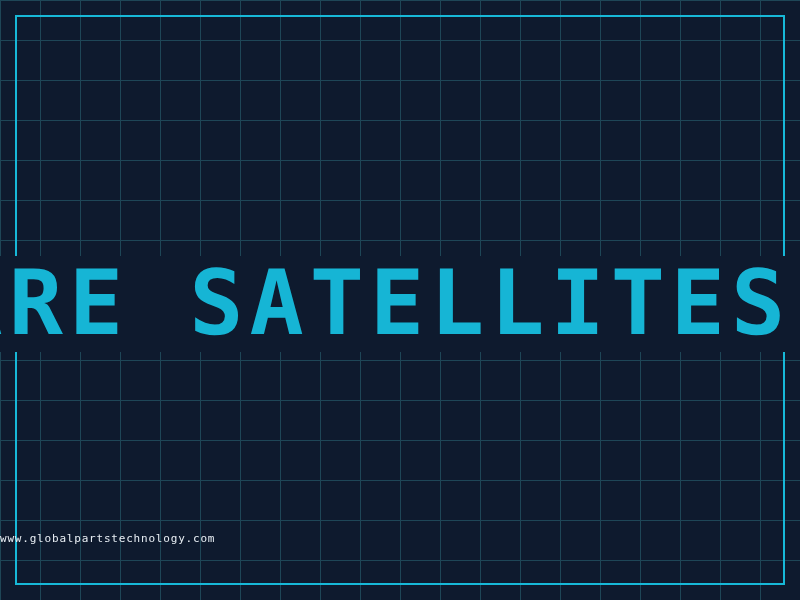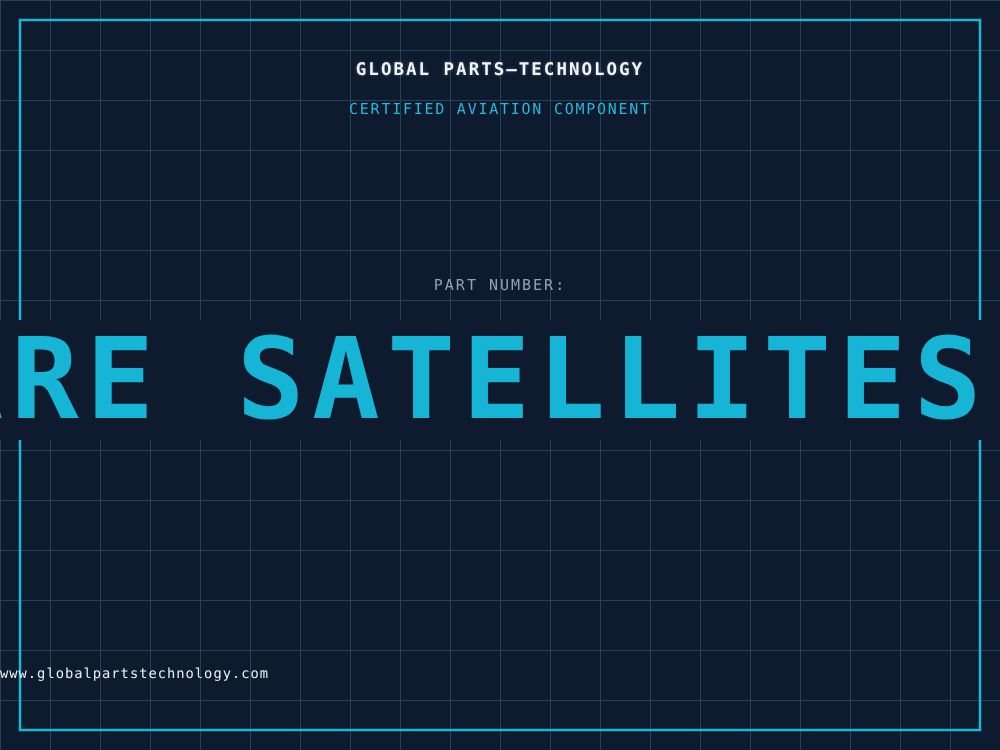--- a/index.html
+++ b/index.html
@@ -133,26 +133,21 @@
 </style>
 </head>
 <body>
 
 <div id="screen">
 
   <div id="grid"></div>
 
   <div id="frame"></div>
 
-  <div id="header">
-    <span id="brand-title">GLOBAL PARTS—TECHNOLOGY</span>
-    <span id="brand-subtitle">CERTIFIED AVIATION COMPONENT</span>
-  </div>
 
-  <div id="part-label">PART NUMBER:</div>
 
   <div id="part-band">
     <div id="part-value">N ARE SATELLITES MA</div>
   </div>
 
   <div id="footer-url">www.globalpartstechnology.com</div>
 
 </div>
 
 </body></html>

